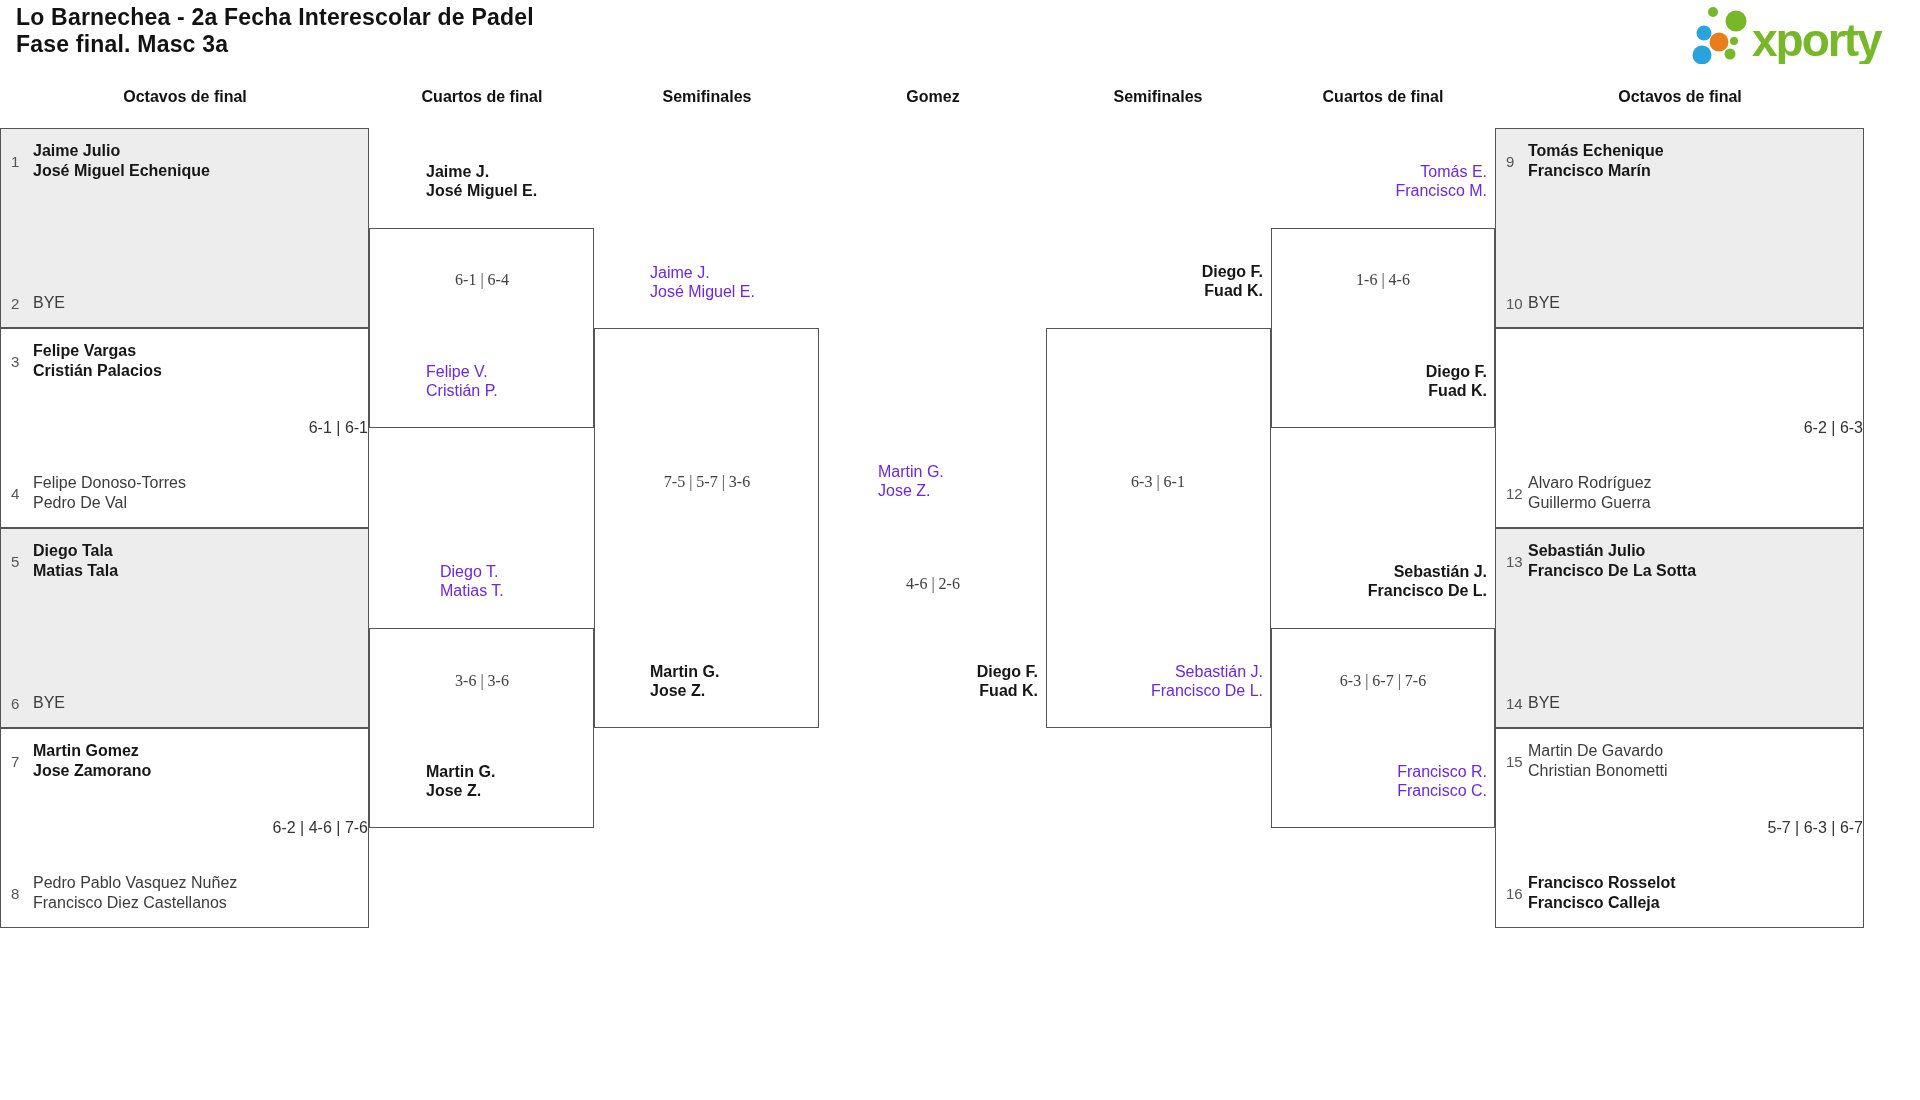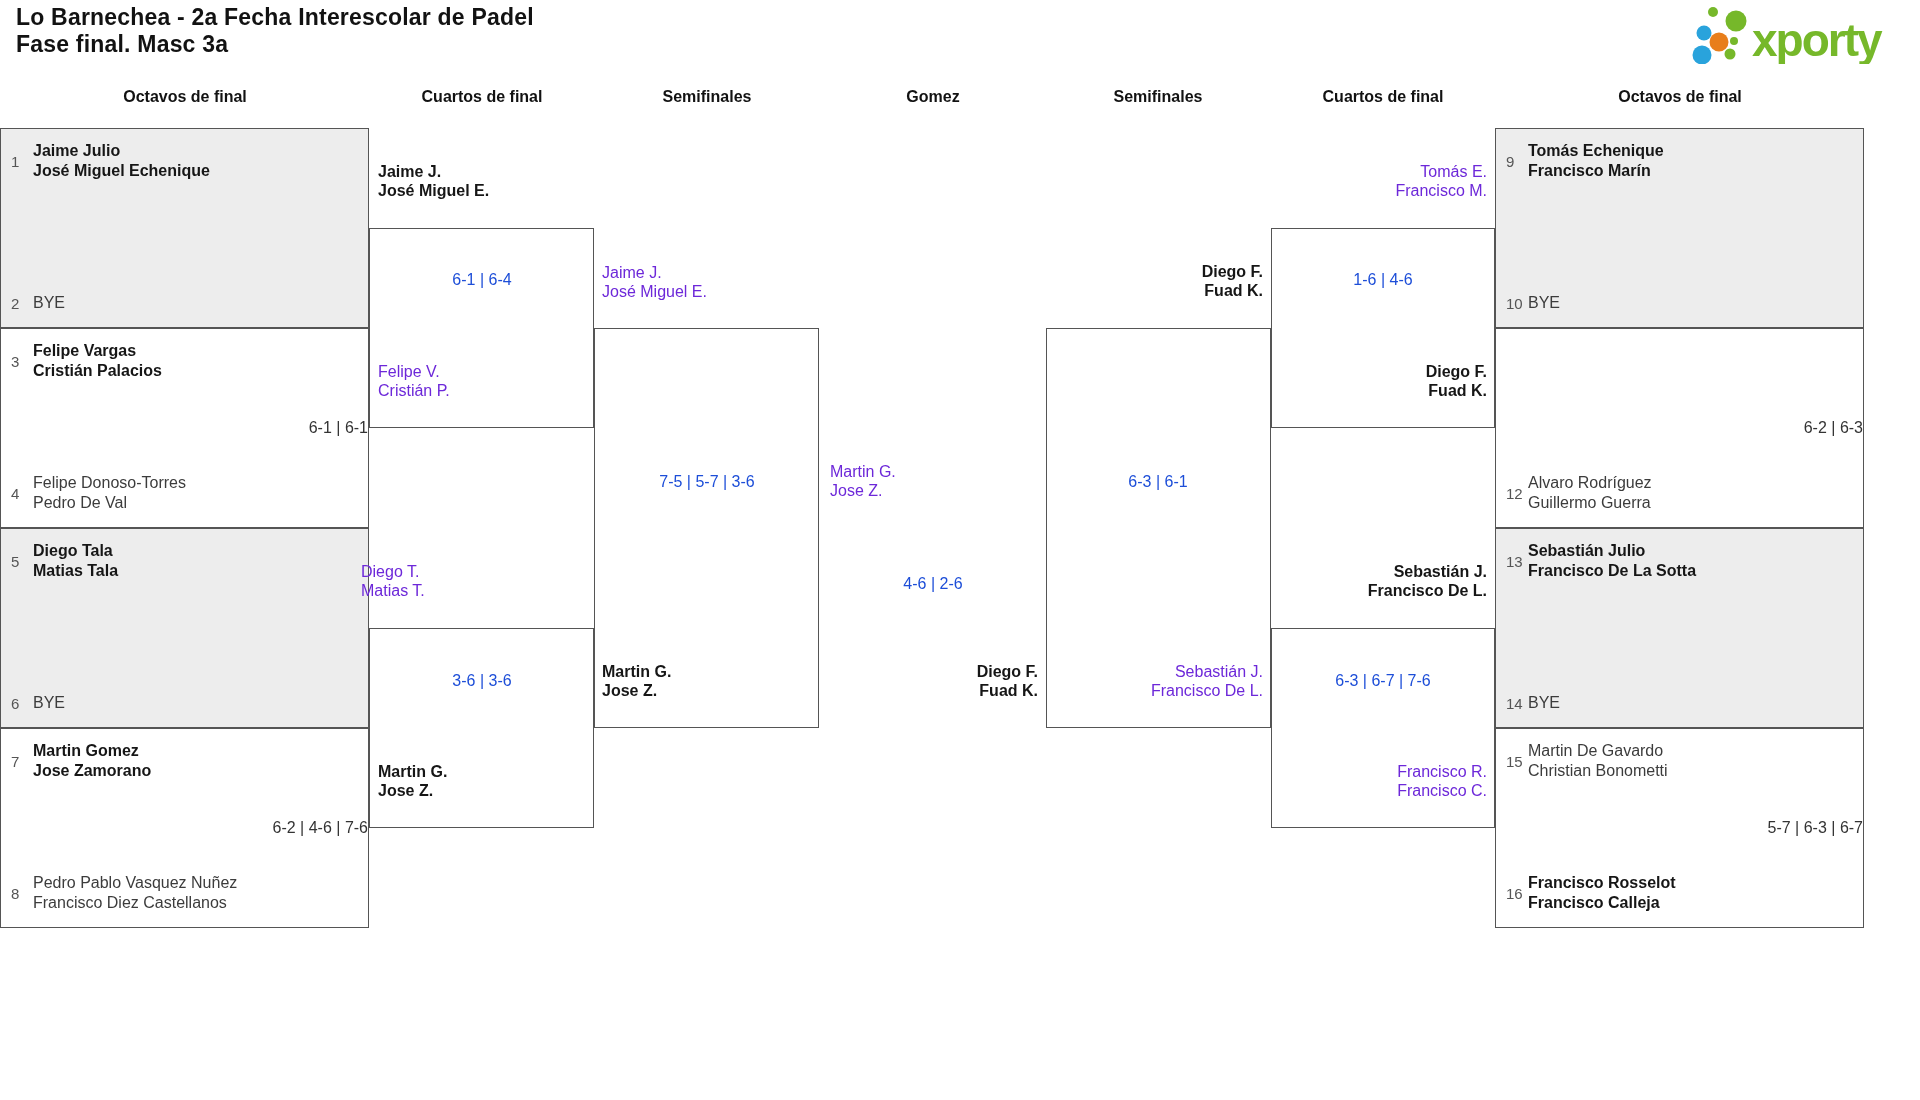--- a/index.html
+++ b/index.html
@@ -27,23 +27,23 @@
   .mscore{position:absolute;left:0;right:0;top:50%;transform:translateY(-50%);
           text-align:right;font-size:16px;color:#333;}
 
   
   .rbox{position:absolute;border:1px solid #555;box-sizing:border-box;background:transparent;}
 
   
   .adv{position:absolute;font-size:16px;line-height:19px;color:#6d28d9;white-space:nowrap;}
   .adv[data-weight="bold"]{font-weight:700;color:#161616;}
   .adv.r{text-align:right;}
-  .adv .ln{display:block;}
-
-  .rscore{position:absolute;transform:translateX(-50%);font-size:16px;color:#1d4ed8;white-space:nowrap;}
+  .adv .ln{display:block;margin-left:48px;}
+
+  .rscore{position:absolute;transform:translateX(-50%);font-size:16px;color:#404040;white-space:nowrap;font-family:Liberation Serif, serif;}
 
   .logo{position:absolute;left:1690px;top:2px;}
 </style>
 </head>
 <body>
 
 <div class="stage">
 
   <div class="title">
     <div class="l">Lo Barnechea - 2a Fecha Interescolar de Padel</div>
@@ -216,21 +216,21 @@
   <div class="adv" style="left:378px;top:162px" data-weight="bold">
     <span class="ln">Jaime J.</span>
     <span class="ln">José Miguel E.</span>
   </div>
   <div class="rscore" style="left:482px;top:271px">6-1 | 6-4</div>
   <div class="adv" style="left:378px;top:362px" data-weight="normal">
     <span class="ln">Felipe V.</span>
     <span class="ln">Cristián P.</span>
   </div>
 
-  <div class="adv" style="left:361px;top:562px" data-weight="normal">
+  <div class="adv" style="left:392px;top:562px" data-weight="normal">
     <span class="ln">Diego T.</span>
     <span class="ln">Matias T.</span>
   </div>
   <div class="rscore" style="left:482px;top:672px">3-6 | 3-6</div>
   <div class="adv" style="left:378px;top:762px" data-weight="bold">
     <span class="ln">Martin G.</span>
     <span class="ln">Jose Z.</span>
   </div>
 
   <div class="adv" style="left:602px;top:263px" data-weight="normal">

